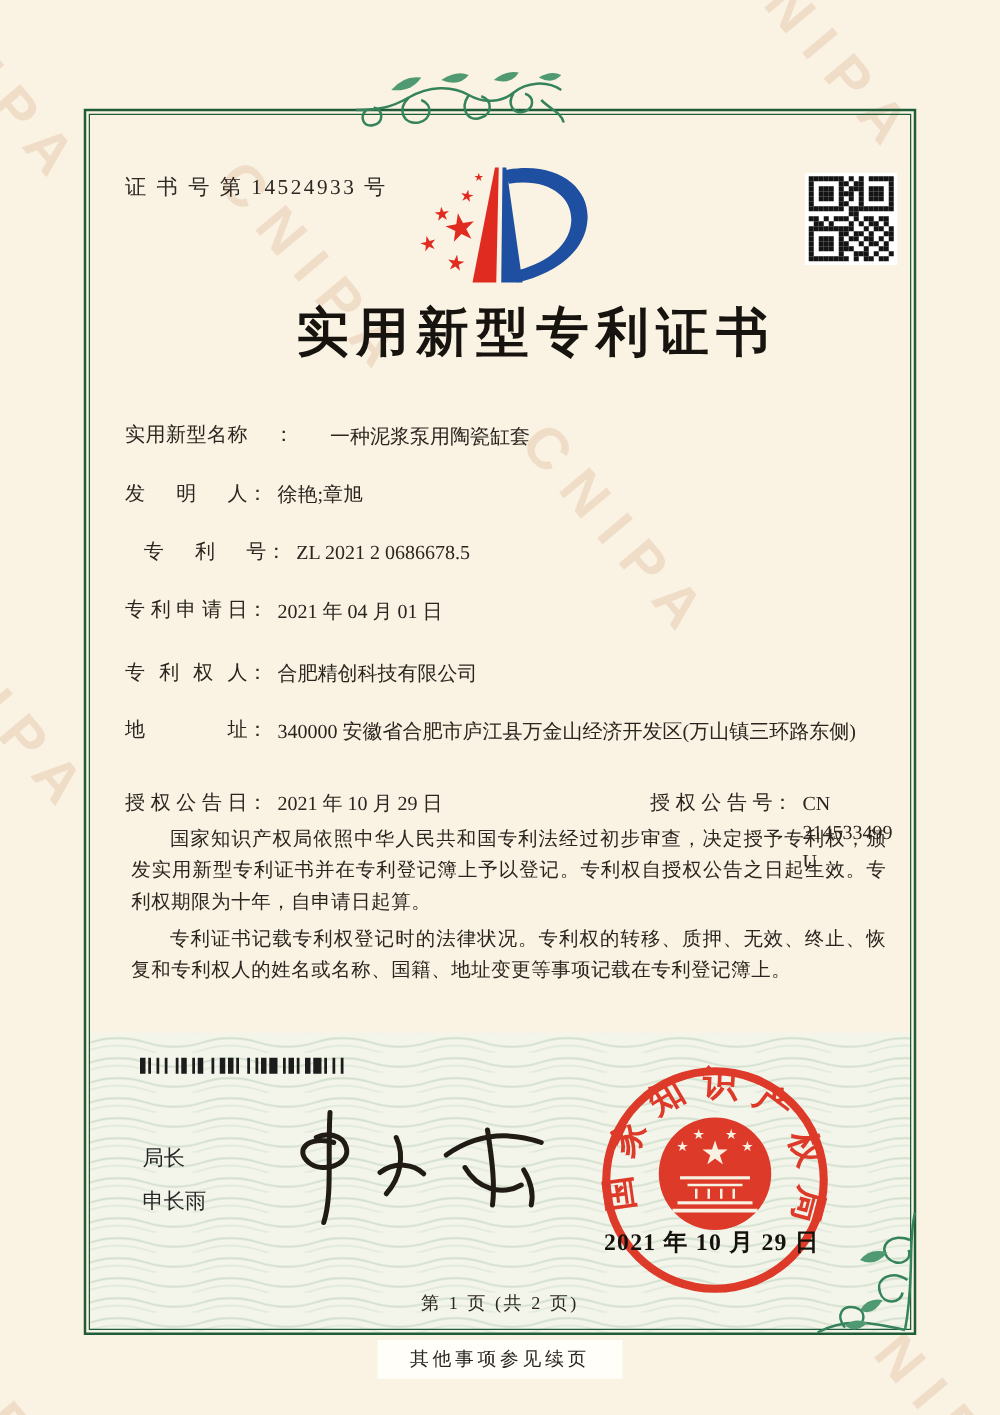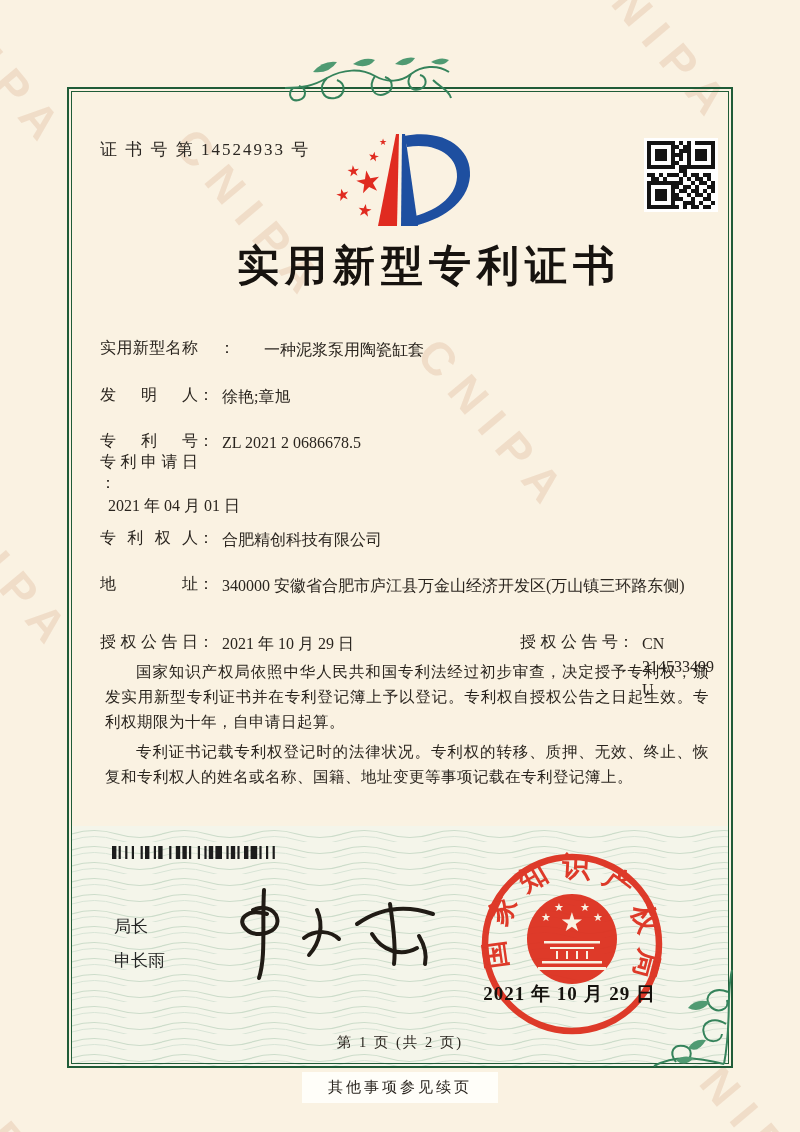--- a/index.html
+++ b/index.html
@@ -303,26 +303,26 @@
 <div class="frow" style="top:338px;gap:21px;">
   <span class="flabel">实用新型名称</span>
     <span class="fcolon">：</span>
   <span class="fvalue">一种泥浆泵用陶瓷缸套</span>
 </div>
 <div class="frow" style="top:385px;">
   <span class="flabel">发明人</span>
     <span class="fcolon">：</span>
   <span class="fvalue">徐艳;章旭</span>
 </div>
-<div class="frow" style="top:431px;">
+<div class="frow" style="top:431px;margin-left:15px;">
   <span class="flabel">专利号</span>
     <span class="fcolon">：</span>
   <span class="fvalue">ZL 2021 2 0686678.5</span>
 </div>
-<div class="frow" style="top:452px;flex-direction:column;">
+<div class="frow" style="top:478px;">
   <span class="flabel">专利申请日</span>
     <span class="fcolon">：</span>
   <span class="fvalue">2021 年 04 月 01 日</span>
 </div>
 <div class="frow" style="top:528px;">
   <span class="flabel">专利权人</span>
     <span class="fcolon">：</span>
   <span class="fvalue">合肥精创科技有限公司</span>
 </div>
 <div class="frow" style="top:574px;">

